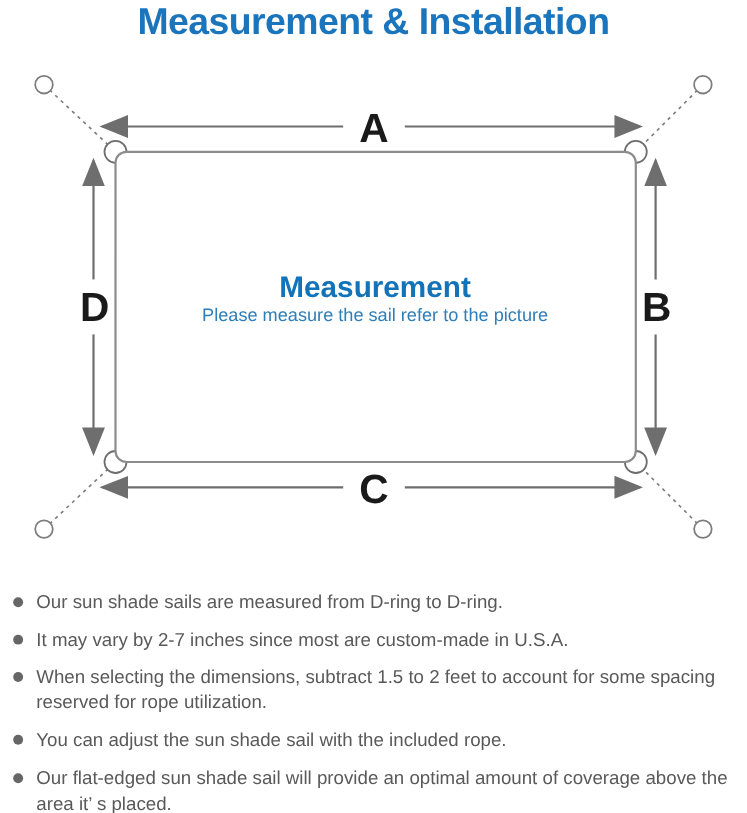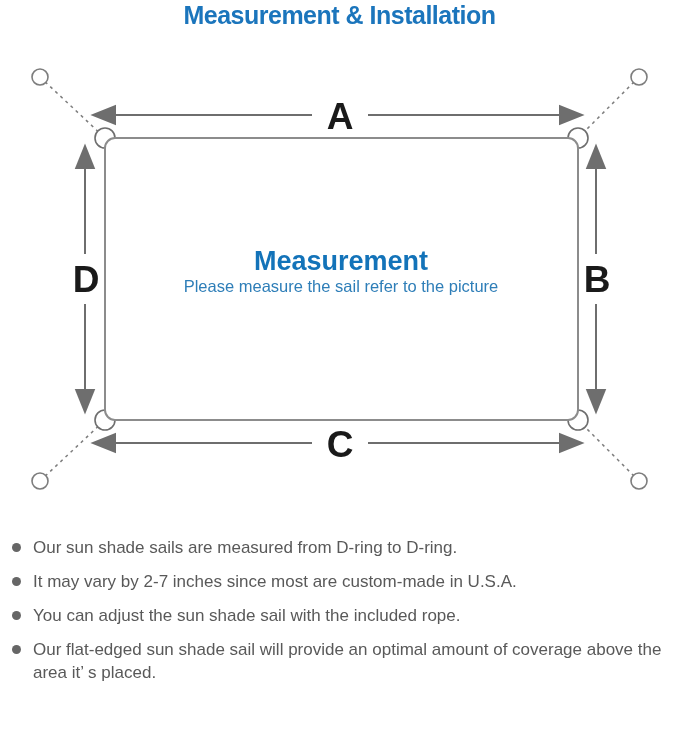--- a/index.html
+++ b/index.html
@@ -9,21 +9,21 @@
     overflow: hidden;
     font-family: "Liberation Sans", sans-serif;
   }
   .page { position: relative; width: 679px; height: 739px; background:#fff; }
 
   .page-title {
     position: absolute;
     top: 1px; left: 0; width: 679px;
     margin: 0;
     text-align: center;
-    font-size: 25px;
+    font-size: 34px;
     font-weight: bold;
     letter-spacing: -0.5px;
     color: #1b75bc;
   }
 
   .diagram-svg {
     position: absolute;
     top: 58px; left: 0;
     width: 679px; height: 455px;
   }
@@ -129,20 +129,24 @@
     <li class="note-item">
       <span class="bullet-dot"></span>
       <span class="note-text">Our sun shade sails are measured from D-ring to D-ring.</span>
     </li>
     <li class="note-item">
       <span class="bullet-dot"></span>
       <span class="note-text">It may vary by 2-7 inches since most are custom-made in U.S.A.</span>
     </li>
     <li class="note-item">
       <span class="bullet-dot"></span>
+      <span class="note-text">When selecting the dimensions, subtract 1.5 to 2 feet to account for some spacing reserved for rope utilization.</span>
+    </li>
+    <li class="note-item">
+      <span class="bullet-dot"></span>
       <span class="note-text">You can adjust the sun shade sail with the included rope.</span>
     </li>
     <li class="note-item">
       <span class="bullet-dot"></span>
       <span class="note-text">Our flat-edged sun shade sail will provide an optimal amount of coverage above the area it’ s placed.</span>
     </li>
   </ul>
 
 </div>
 

